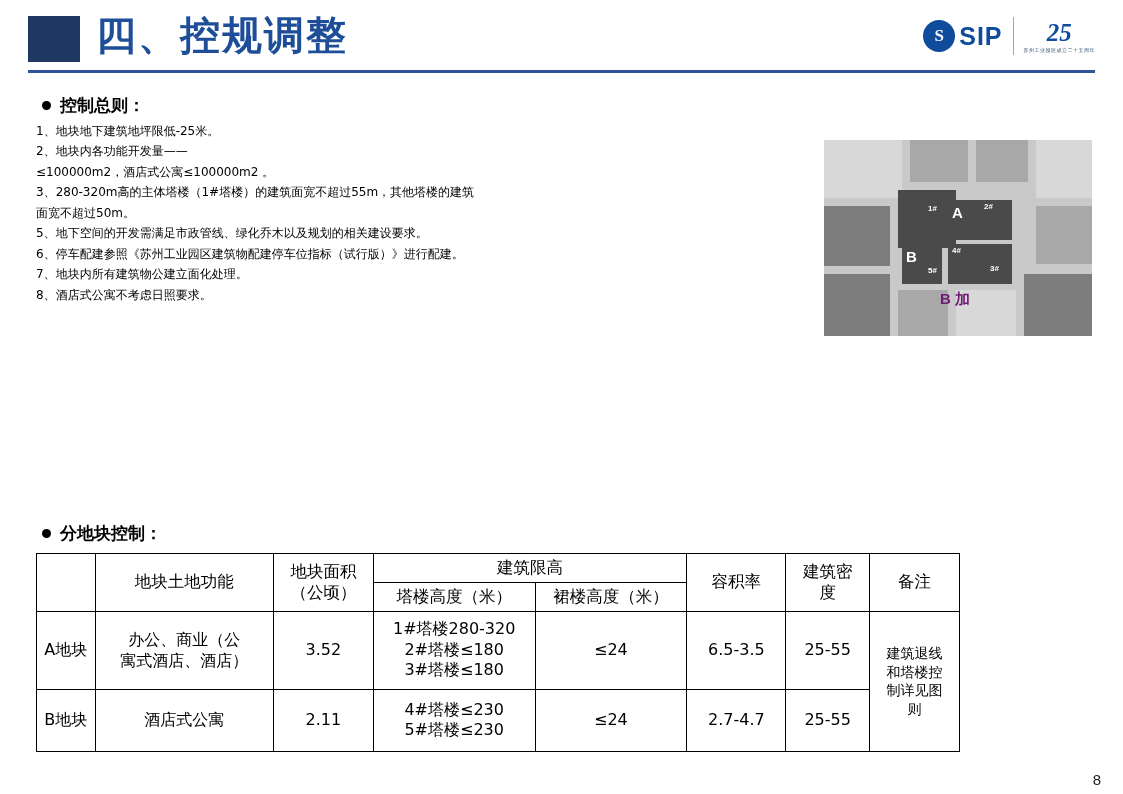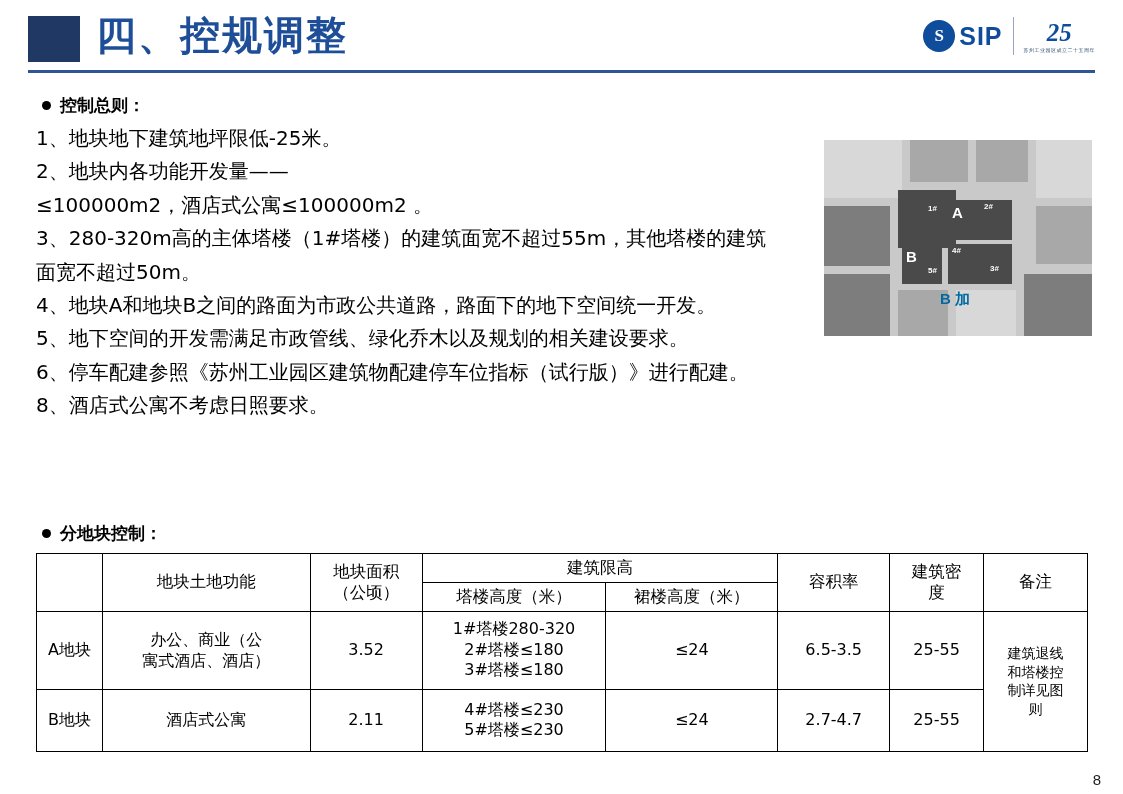--- a/index.html
+++ b/index.html
@@ -110,21 +110,21 @@
   }
 
   #bullet-general { left: 42px; top: 94px; }
   #bullet-plots   { left: 42px; top: 522px; }
 
   .body-text {
     position: absolute;
     left: 36px;
     top: 122px;
     width: 790px;
-    font-size: 20px;
+    font-size: 12px;
     line-height: 1.62;
     color: #000;
     font-family: "DejaVu Sans", "Liberation Sans", sans-serif;
   }
   .body-text p {
     margin: 0 0 1px 0;
     white-space: pre-wrap;
   }
 
   
@@ -141,27 +141,27 @@
   .blk.lite { background: #d8d8d8; }
   .map-lbl {
     position: absolute;
     font-size: 8px;
     color: #ffffff;
     font-weight: bold;
   }
   .map-lbl.big {
     font-size: 15px;
   }
-  .map-lbl.dark-txt { color: #0369a1; }
+  .map-lbl.dark-txt { color: #701a75; }
 
   
   .tbl {
     position: absolute;
     left: 36px; top: 553px;
-    width: 1052px;
+    width: 924px;
     border-collapse: collapse;
     font-size: 16px;
     font-family: "DejaVu Sans", "Liberation Sans", sans-serif;
   }
   .tbl td, .tbl th {
     border: 1.3px solid #000;
     text-align: center;
     vertical-align: middle;
     padding: 3px 4px;
     font-weight: normal;
@@ -207,23 +207,23 @@
   <span class="bullet-dot"></span>
   <span>控制总则：</span>
 </div>
 
 <div class="body-text">
   <p>1、地块地下建筑地坪限低-25米。</p>
   <p>2、地块内各功能开发量——</p>
   <p>≤100000m2，酒店式公寓≤100000m2 。</p>
   <p>3、280-320m高的主体塔楼（1#塔楼）的建筑面宽不超过55m，其他塔楼的建筑</p>
   <p>面宽不超过50m。</p>
-  <p>4、地块A和地块B之间的路面为市政公共道路，路面下的地下空间统一开发。</p>
   <p>5、地下空间的开发需满足市政管线、绿化乔木以及规划的相关建设要求。</p>
   <p>6、停车配建参照《苏州工业园区建筑物配建停车位指标（试行版）》进行配建。</p>
+  <p>7、地块内所有建筑物公建立面化处理。</p>
   <p>8、酒店式公寓不考虑日照要求。</p>
 </div>
 
 <div class="map">
 
   <div class="blk lite" style="left:0;top:0;width:78px;height:58px;"></div>
   <div class="blk" style="left:86px;top:0;width:58px;height:42px;"></div>
   <div class="blk" style="left:152px;top:0;width:52px;height:42px;"></div>
   <div class="blk lite" style="left:212px;top:0;width:56px;height:58px;"></div>
 

